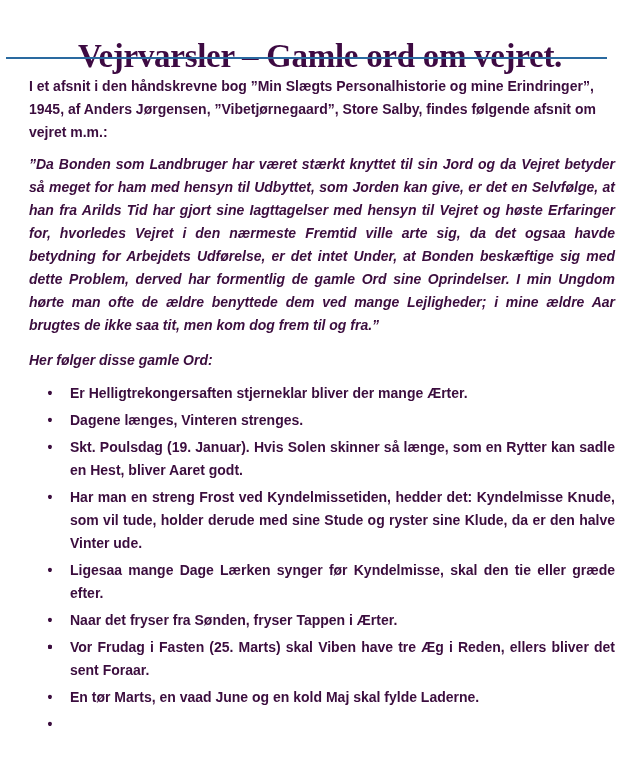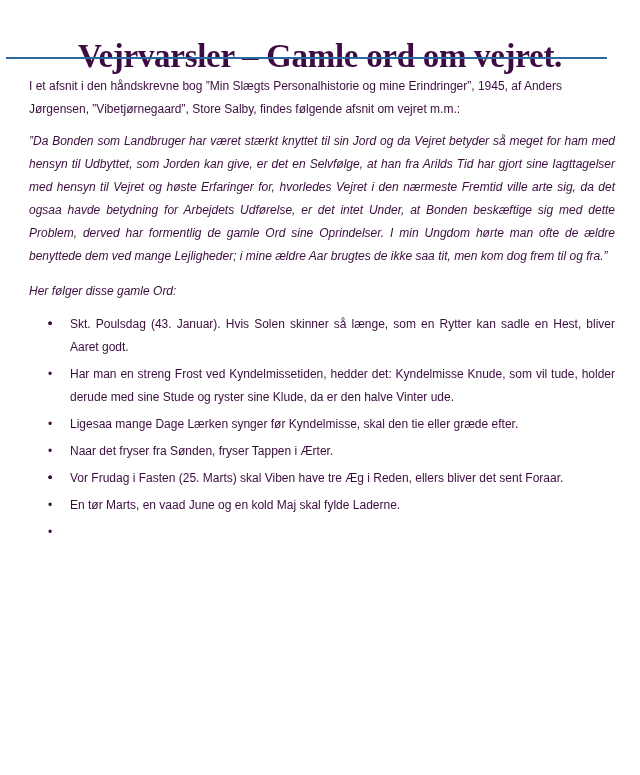--- a/index.html
+++ b/index.html
@@ -36,22 +36,22 @@
       top: 57px;
       width: 601px;
       height: 2px;
       background: #2a6aa0;
     }
     .content {
       position: absolute;
       left: 29px;
       top: 75px;
       width: 586px;
-      font-size: 12px;
-      font-weight: normal;
+      font-size: 14px;
+      font-weight: bold;
       line-height: 23px;
     }
     .intro {
       margin: 0 0 9px 0;
     }
     .quote {
       margin: 0 0 3px 0;
       font-style: italic;
       text-align: justify;
     }
@@ -84,27 +84,29 @@
 <div class="rule"></div>
 
 <div class="content">
   <p class="intro">I et afsnit i den håndskrevne bog ”Min Slægts Personalhistorie og mine Erindringer”, 1945, af Anders Jørgensen, ”Vibetjørnegaard”, Store Salby, findes følgende afsnit om vejret m.m.:</p>
   <p class="quote">”Da Bonden som Landbruger har været stærkt knyttet til sin Jord og da Vejret betyder så meget for ham med hensyn til Udbyttet, som Jorden kan give, er det en Selvfølge, at han fra Arilds Tid har gjort sine Iagttagelser med hensyn til Vejret og høste Erfaringer for, hvorledes Vejret i den nærmeste Fremtid ville arte sig, da det ogsaa havde betydning for Arbejdets Udførelse, er det intet Under, at Bonden beskæftige sig med dette Problem, derved har formentlig de gamle Ord sine Oprindelser. I min Ungdom hørte man ofte de ældre benyttede dem ved mange Lejligheder; i mine ældre Aar brugtes de ikke saa tit, men kom dog frem til og fra.”</p>
   <p class="lead">Her følger disse gamle Ord:</p>
 
   <ul class="sayings">
     <li>
       <span class="bullet">•</span>
+      <span>Er Helligtrekongersaften stjerneklar bliver der mange Ærter.</span>
     </li>
     <li>
       <span class="bullet">•</span>
+      <span>Dagene længes, Vinteren strenges.</span>
     </li>
     <li>
       <span class="bullet">•</span>
-      <span>Skt. Poulsdag (43. Januar).  Hvis Solen skinner så længe, som en Rytter kan sadle en Hest, bliver Aaret godt.</span>
+      <span>Skt. Poulsdag (19. Januar).  Hvis Solen skinner så længe, som en Rytter kan sadle en Hest, bliver Aaret godt.</span>
     </li>
     <li>
       <span class="bullet">•</span>
       <span>Har man en streng Frost ved Kyndelmissetiden, hedder det: Kyndelmisse Knude, som vil tude, holder derude med sine Stude og ryster sine Klude, da er den halve Vinter ude.</span>
     </li>
     <li>
       <span class="bullet">•</span>
       <span>Ligesaa mange Dage Lærken synger før Kyndelmisse, skal den tie eller græde efter.</span>
     </li>
     <li>

